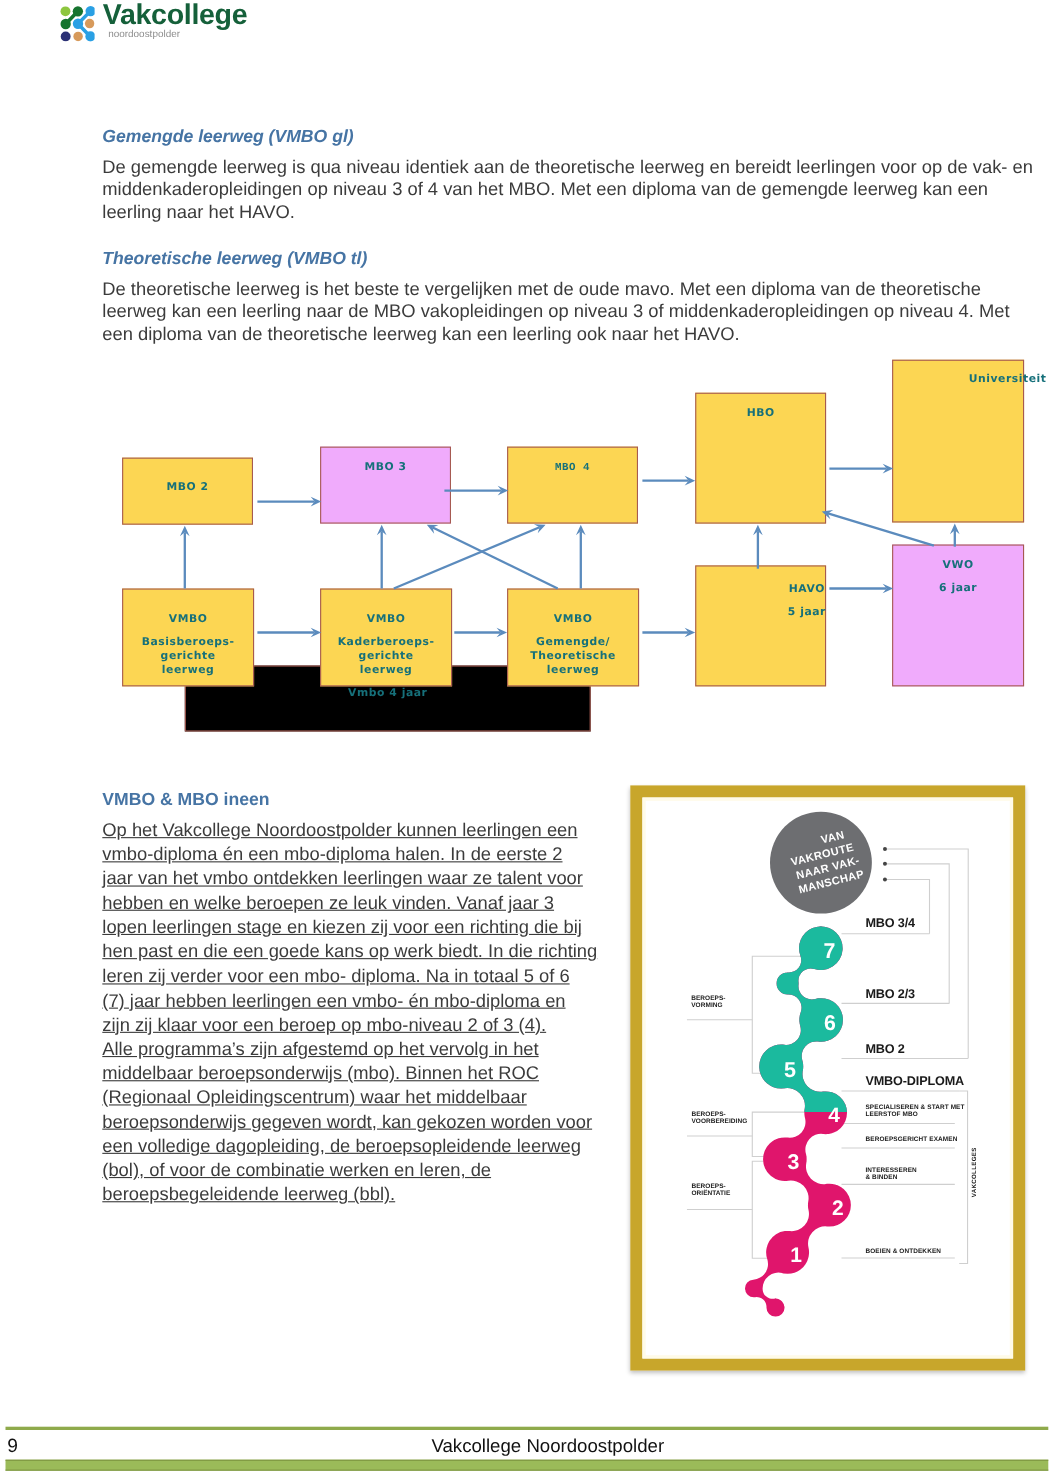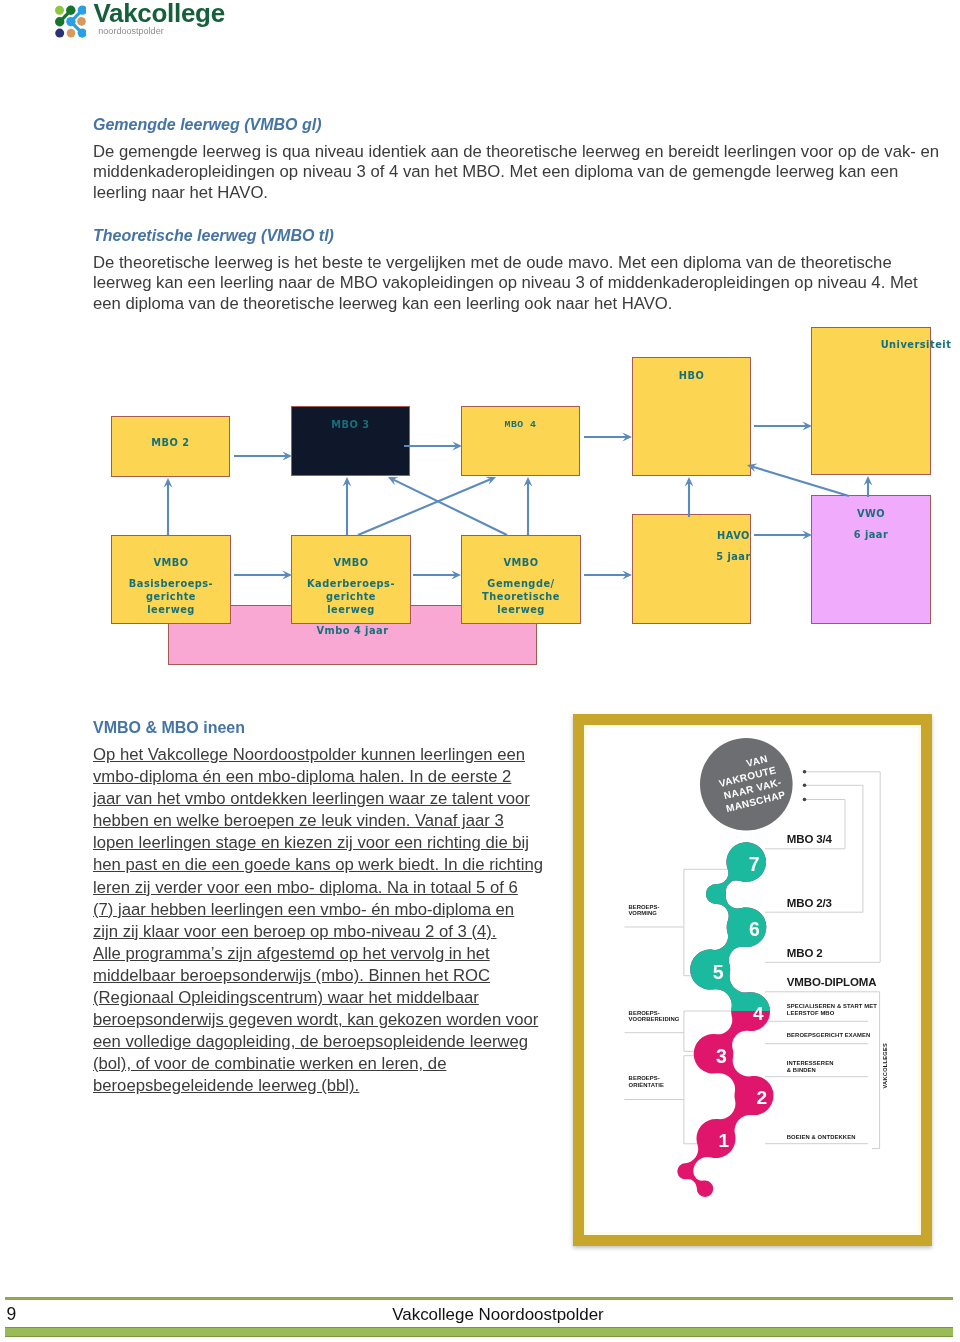--- a/index.html
+++ b/index.html
@@ -74,31 +74,31 @@
     </div>
 
   <div class="h3" style="left:93px;top:225px;">Theoretische leerweg (VMBO tl)</div>
   <div class="para" id="p1" style="left:93px;top:253px;width:850px;">
       <div>De theoretische leerweg is het beste te vergelijken met de oude mavo. Met een diploma van de theoretische</div>
       <div>leerweg kan een leerling naar de MBO vakopleidingen op niveau 3 of middenkaderopleidingen op niveau 4. Met</div>
       <div>een diploma van de theoretische leerweg kan een leerling ook naar het HAVO.</div>
     </div>
 
   <div id="flowboxes">
-      <div class="fbox" style="left: 168px; top: 605px; width: 369px; height: 60px; background: #f9a8d4; border-color: rgb(166, 90, 81);">
+      <div class="fbox" style="left: 168px; top: 605px; width: 369px; height: 60px; background: #000000; border-color: rgb(166, 90, 81);">
         <span style="color: rgb(22, 112, 122); top: 19px;">
           <b class="">Vmbo&nbsp;4&nbsp;jaar</b>
         </span>
       </div>
       <div class="fbox" style="left: 111px; top: 416px; width: 119px; height: 61px; background: rgb(252, 214, 83); border-color: rgb(166, 90, 81);">
         <span style="color: rgb(22, 112, 122); top: 20px;">
           <b class="">MBO&nbsp;2</b>
         </span>
       </div>
-      <div class="fbox" style="left: 291px; top: 406px; width: 119px; height: 70px; background: #0f172a; border-color: rgb(166, 90, 81);">
+      <div class="fbox" style="left: 291px; top: 406px; width: 119px; height: 70px; background: #f0abfc; border-color: rgb(166, 90, 81);">
         <span style="color: rgb(22, 112, 122); top: 12px;">
           <b class="">MBO&nbsp;3</b>
         </span>
       </div>
       <div class="fbox" style="left: 461px; top: 406px; width: 119px; height: 70px; background: rgb(252, 214, 83); border-color: rgb(166, 90, 81);">
         <span style="color: rgb(22, 112, 122); top: 12px; font-family: Liberation Mono, monospace;">
           <b class="">MBO&nbsp;4</b>
         </span>
       </div>
       <div class="fbox" style="left: 632px; top: 357px; width: 119px; height: 119px; background: rgb(252, 214, 83); border-color: rgb(166, 90, 81);">

